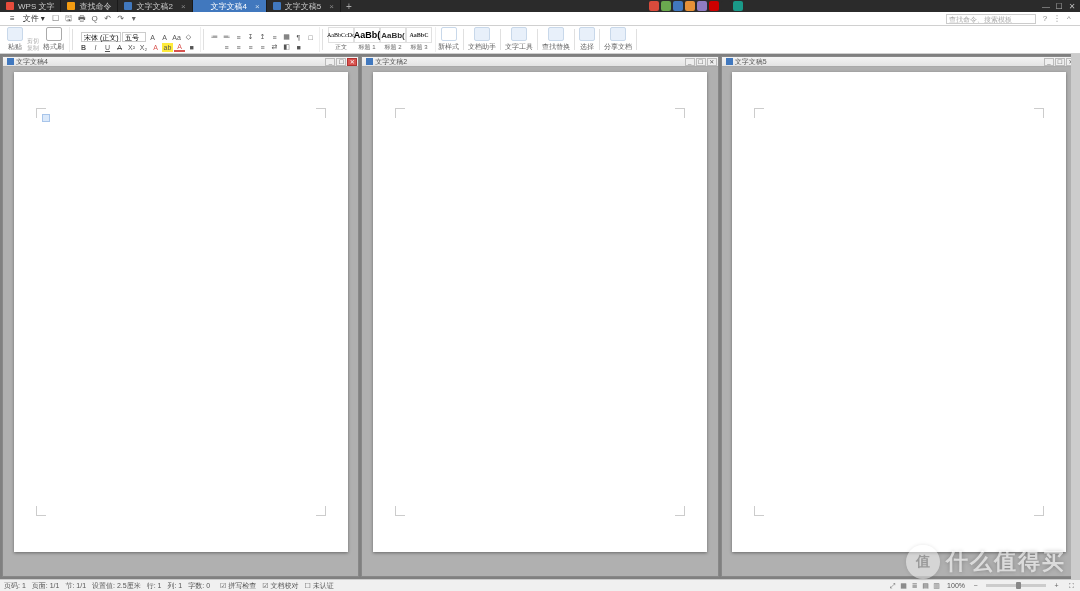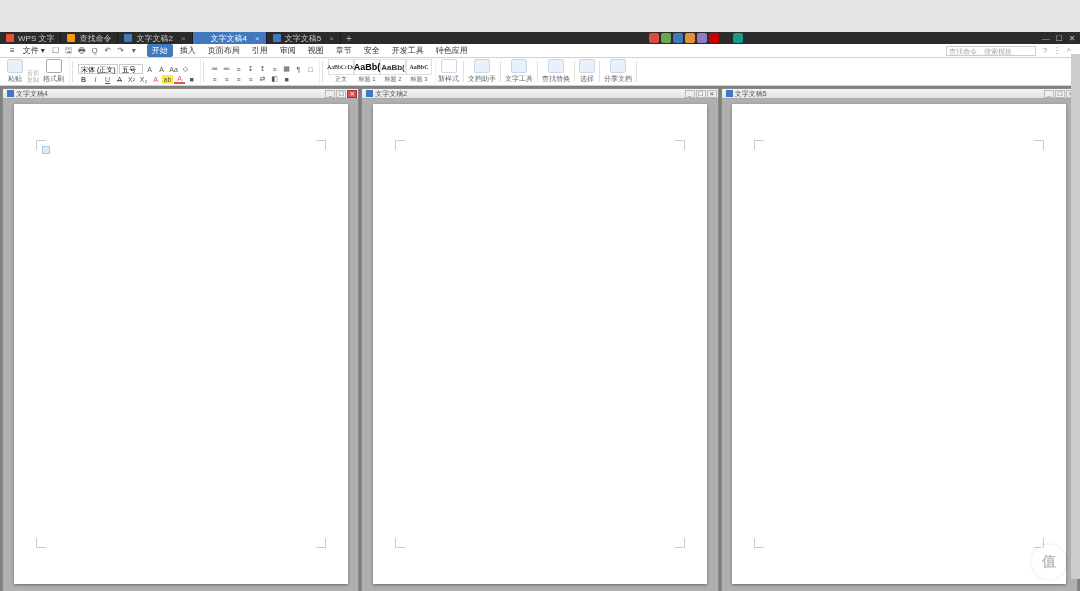--- a/index.html
+++ b/index.html
@@ -1,19 +1,19 @@
 <!DOCTYPE html>
 <html><head>
 <meta charset="utf-8">
 <style>
   * { box-sizing: border-box; margin: 0; padding: 0; font-family: "Microsoft YaHei", Arial, sans-serif; }
   html, body { width: 1080px; height: 591px; overflow: hidden; background: #e6e6e6; font-size: 10px; }
   
   
-  .top-tabs { height: 12px; background: #2b2b2b; display: flex; align-items: stretch; color: #ccc; margin-top: 32px; }
+  .top-tabs { height: 12px; background: #2b2b2b; display: flex; align-items: stretch; color: #ccc; }
   .top-tab { display: flex; align-items: center; gap: 4px; padding: 0 6px; font-size: 8px; border-right: 1px solid #1a1a1a; cursor: pointer; }
   .top-tab.active { background: #4178be; color: #fff; }
   .top-tab .x { margin-left: 4px; color: #888; }
   .top-tab.active .x { color: #cde; }
   .tab-add { width: 16px; display:flex; align-items:center; justify-content:center; color:#aaa; font-size:10px; }
   .win-controls { margin-left: auto; display: flex; align-items:center; padding-right:2px; }
   .win-btn { width: 12px; height: 10px; margin-left: 1px; display:flex; align-items:center; justify-content:center; color:#bbb; font-size:8px; }
   .tray-icons { display:flex; align-items:center; gap:2px; margin-left:auto; margin-right:4px; }
   .tray-ico { width:10px; height:10px; border-radius:2px; }
   
@@ -29,21 +29,21 @@
   .qat-btn { width:10px; height:10px; display:flex; align-items:center; justify-content:center; color:#666; font-size:8px; }
   .ribbon-tabs { display:flex; align-items:center; gap:2px; margin-left:8px; }
   .ribbon-tab { font-size:8px; padding:1px 5px; color:#333; }
   .ribbon-tab.sel { background:#4178be; color:#fff; border-radius:2px; }
   .menu-right { margin-left:auto; display:flex; align-items:center; gap:4px; padding-right:6px; }
   .search-box { width:90px; height:10px; border:1px solid #ccc; font-size:7px; color:#aaa; padding-left:2px; }
   .menu-ico { width:10px; height:10px; color:#888; font-size:8px; display:flex; align-items:center; justify-content:center; }
   
   
   .ribbon { height: 28px; background: #fff; border-bottom: 1px solid #d0d0d0; display:flex; align-items:stretch; padding: 1px 2px; }
-  .rib-group { display:flex; flex-direction:column; justify-content:flex-end; padding: 0 3px; border-right:1px solid #eee; }
+  .rib-group { display:flex; flex-direction:column; align-items:center; justify-content:flex-end; padding: 0 3px; border-right:1px solid #eee; }
   .rib-big { display:flex; flex-direction:column; align-items:center; font-size:7px; color:#666; padding:0 2px; }
   .rib-big-ico { width:16px; height:14px; background:#e8f0fa; border:1px solid #c8d8ea; border-radius:2px; margin-bottom:1px; position:relative; }
   .rib-big-ico2 { width:16px; height:14px; background:#fff; border:1px solid #aaa; border-radius:2px; margin-bottom:1px; }
   .rib-row { display:flex; align-items:center; gap:1px; height:10px; }
   .rib-sm { width:11px; height:9px; display:flex; align-items:center; justify-content:center; color:#555; font-size:7px; }
   .rib-font-sel { width:40px; height:10px; border:1px solid #ccc; font-size:7px; padding-left:2px; line-height:9px; }
   .rib-size-sel { width:24px; height:10px; border:1px solid #ccc; font-size:7px; padding-left:2px; line-height:9px; }
   .small-txt { font-size:6px; color:#aaa; line-height:7px; }
   .styles-row { display:flex; align-items:stretch; height:20px; }
   .style-box { width:26px; border:1px solid #e0e0e0; display:flex; align-items:center; justify-content:center; font-size:7px; background:#fff; }
@@ -142,32 +142,20 @@
   </div>
   <div class="qat" id="qat-holder">
       <div class="qat-btn">☐</div>
       <div class="qat-btn">🖫</div>
       <div class="qat-btn">🖶</div>
       <div class="qat-btn">Q</div>
       <div class="qat-btn">↶</div>
       <div class="qat-btn">↷</div>
       <div class="qat-btn">▾</div>
     </div>
-  <div class="ribbon-tabs" id="ribbon-tabs-holder">
-      <div class="ribbon-tab sel">开始</div>
-      <div class="ribbon-tab">插入</div>
-      <div class="ribbon-tab">页面布局</div>
-      <div class="ribbon-tab">引用</div>
-      <div class="ribbon-tab">审阅</div>
-      <div class="ribbon-tab">视图</div>
-      <div class="ribbon-tab">章节</div>
-      <div class="ribbon-tab">安全</div>
-      <div class="ribbon-tab">开发工具</div>
-      <div class="ribbon-tab">特色应用</div>
-    </div>
   <div class="menu-right">
     <div class="search-box">查找命令、搜索模板</div>
     <div id="menu-right-icons" style="display:flex; gap:2px;">
         <div class="menu-ico">?</div>
         <div class="menu-ico">⋮</div>
         <div class="menu-ico">^</div>
       </div>
   </div>
 </div>
 
@@ -375,13 +363,14 @@
   <span class="status-ico">−</span>
   <div class="zoom-track">
       <div class="zoom-thumb"></div>
     </div>
   <span class="status-ico">+</span>
   <span class="status-ico">⛶</span>
 </div>
 
 <div class="wm">
   <div class="wm-badge">值</div>
+  <div class="wm-txt">什么值得买</div>
 </div>
 
 </body></html>

